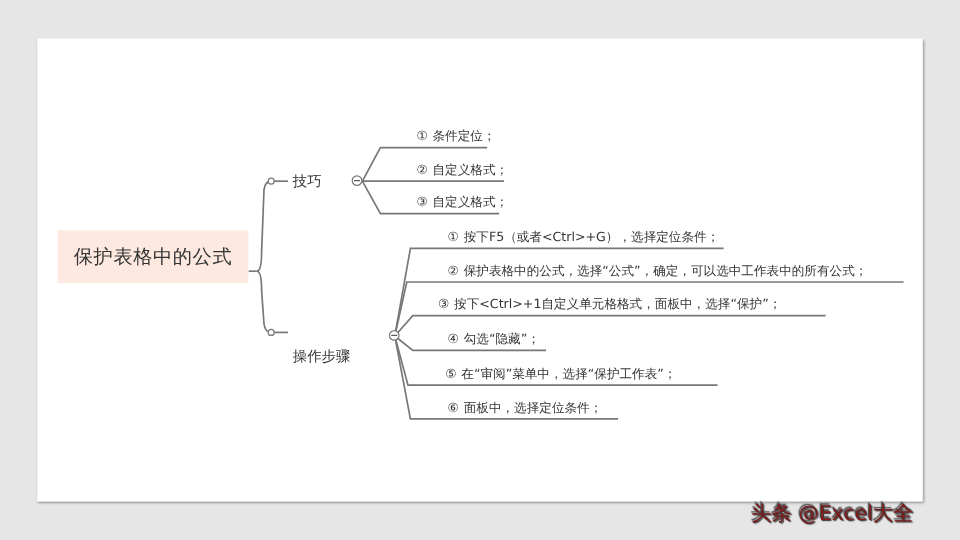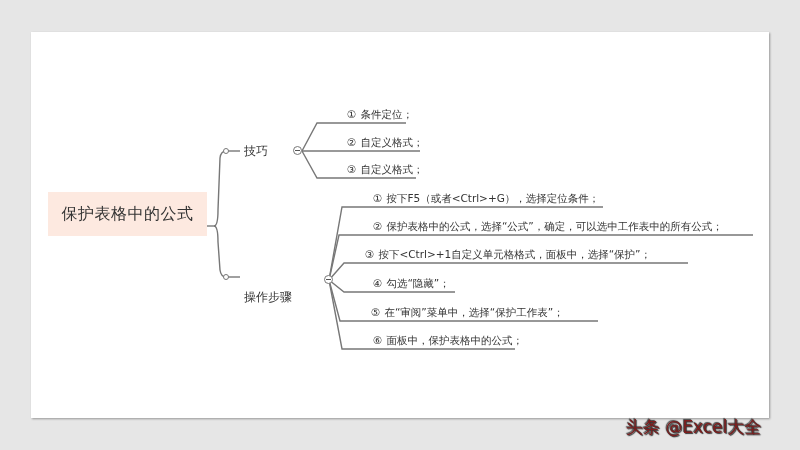--- a/index.html
+++ b/index.html
@@ -136,16 +136,16 @@
 <div class="leaf" style="left:344px; top:247px;">
   <span class="num">③</span><span>按下&lt;Ctrl&gt;+1自定义单元格格式，面板中，选择“保护”；</span>
 </div>
 <div class="leaf" style="left:352px; top:276px;">
   <span class="num">④</span><span>勾选“隐藏”；</span>
 </div>
 <div class="leaf" style="left:350px; top:305px;">
   <span class="num">⑤</span><span>在“审阅”菜单中，选择“保护工作表”；</span>
 </div>
 <div class="leaf" style="left:352px; top:333px;">
-  <span class="num">⑥</span><span>面板中，保护表格中的公式；</span>
+  <span class="num">⑥</span><span>面板中，选择定位条件；</span>
 </div>
 
 <div class="watermark">头条 @Excel大全</div>
 
 </body></html>

